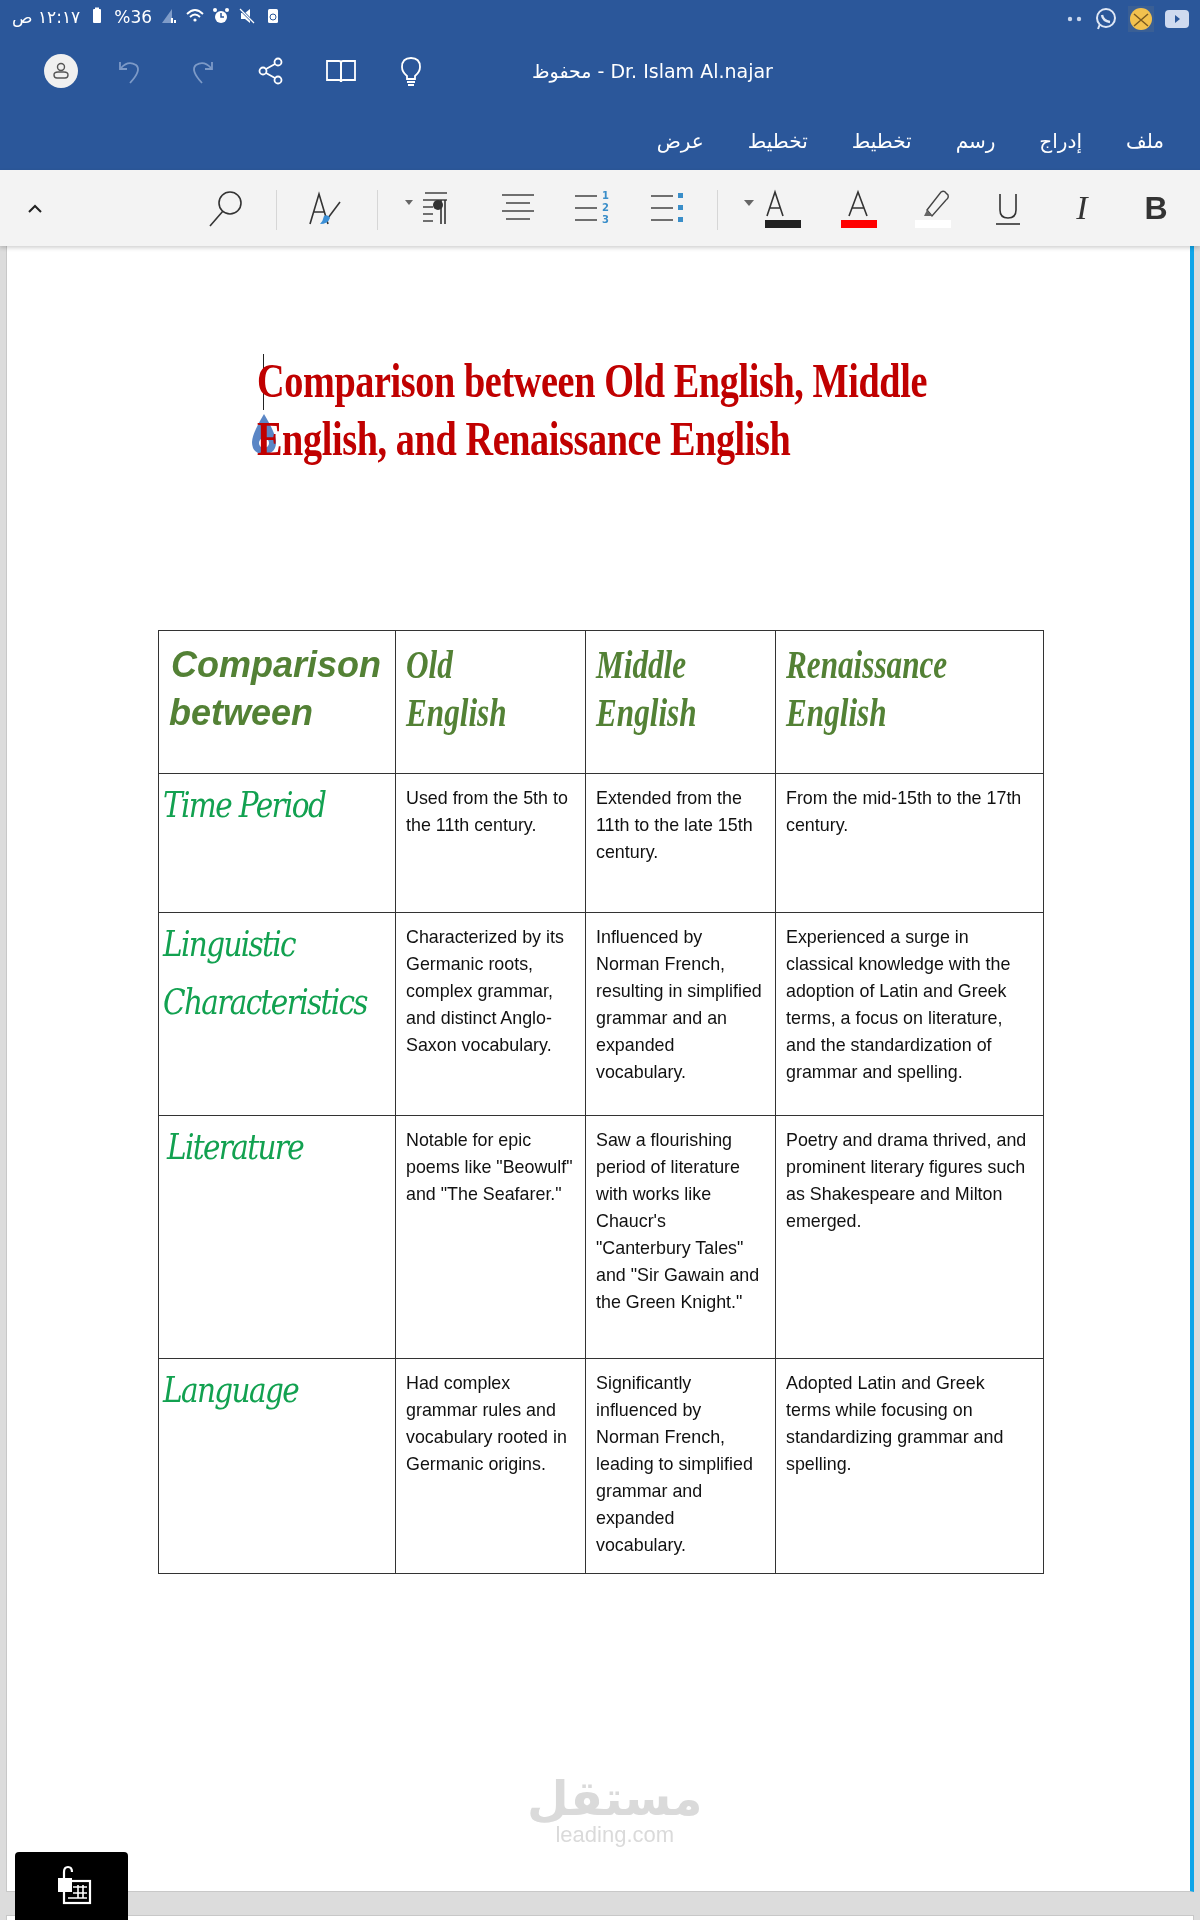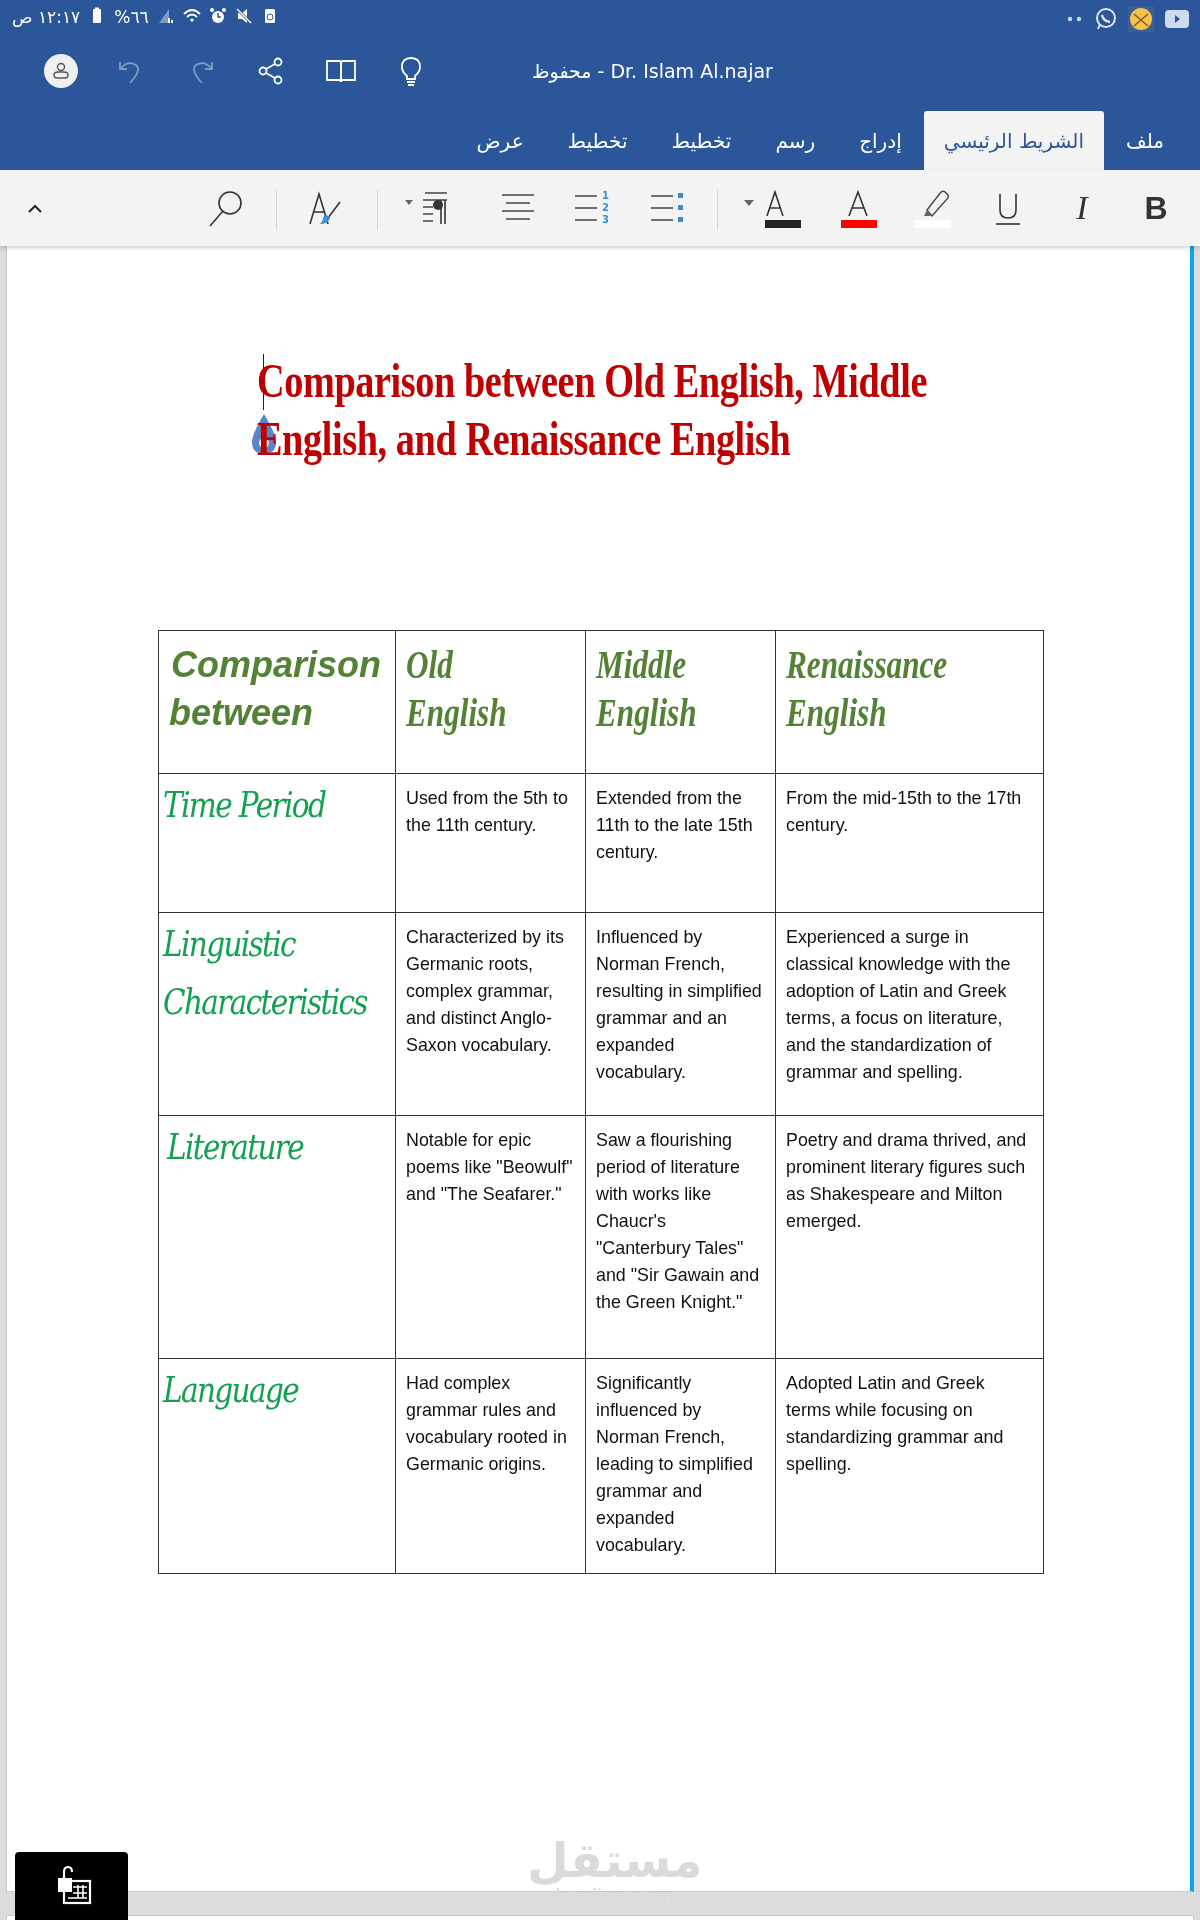--- a/index.html
+++ b/index.html
@@ -27,37 +27,37 @@
   .doc-heading span { display: block; white-space: nowrap; }
   .cursor-line { position: absolute; left: 256px; top: 108px; width: 1px; height: 56px; background: #222; }
   .drop-handle { position: absolute; left: 243px; top: 166px; width: 28px; height: 44px; }
   table.cmp { position: absolute; left: 151px; top: 384px; border-collapse: collapse; table-layout: fixed; width: 885px; }
   table.cmp td { border: 1.5px solid #333; vertical-align: top; padding: 10px 10px 6px 10px; font-family: "Liberation Sans", sans-serif; font-size: 19px; line-height: 27px; color: #111; }
   .col0 { width: 237px; } .col1 { width: 190px; } .col2 { width: 190px; } .col3 { width: 268px; }
   .hdr0 { font-family: Liberation Sans, sans-serif; font-weight: bold; font-style: italic; color: #538135; font-size: 36px; line-height: 48px; padding-left: 2px; }
   .hdr { font-family: "Liberation Serif", serif; font-weight: bold; font-style: italic; color: #538135; font-size: 40px; line-height: 48px; transform: scaleX(0.78); transform-origin: left top; display: block; white-space: pre-line; }
   .rowlbl { font-family: "DejaVu Serif", serif; font-style: italic; color: #12a150; font-size: 36px; line-height: 58px; letter-spacing: -2px; transform: scaleX(0.82); transform-origin: left top; display: block; white-space: pre-line; }
   .cell-txt { display: block; transform: scaleX(0.94); transform-origin: left top; width: 106%; }
-  .watermark { position: absolute; left: 520px; top: 1588px; text-align: center; color: #dadada; }
+  .watermark { position: absolute; left: 520px; top: 1526px; text-align: center; color: #dadada; }
   .wm-ar { font-family: "DejaVu Sans", sans-serif; font-size: 48px; font-weight: bold; line-height: 52px; }
   .wm-en { font-family: "Liberation Sans", sans-serif; font-size: 22px; line-height: 22px; }
   .kb-toggle { position: absolute; left: 15px; top: 1852px; width: 113px; height: 68px; background: #000; border-radius: 4px 4px 0 0; display: flex; align-items: center; justify-content: center; z-index: 3; }
 </style>
 </head>
 <body>
 
 <div class="topbar">
   <div class="status-bar">
     <div class="status-left">
       <span>١٢:١٧ ص</span>
       <svg class="sb-icon" viewBox="0 0 18 18">
           <rect x="5" y="2" width="8" height="14" rx="1" fill="#fff"></rect>
           <rect x="7" y="0.5" width="4" height="2" fill="#fff"></rect>
         </svg>
-      <span>%٦٦</span>
+      <span>%36</span>
       <svg class="sb-icon" viewBox="0 0 18 18">
           <path d="M2 16 L12 2 L12 16 Z" fill="#7f9cc9"></path>
           <rect x="11" y="11" width="2" height="5" fill="#fff"></rect>
           <rect x="14" y="13" width="2" height="3" fill="#fff"></rect>
         </svg>
       <svg class="sb-icon" viewBox="0 0 18 18">
           <path d="M1 7 Q9 -1 17 7" stroke="#fff" stroke-width="1.8" fill="none"></path>
           <path d="M4 10 Q9 5 14 10" stroke="#fff" stroke-width="1.8" fill="none"></path>
           <circle cx="9" cy="13" r="1.6" fill="#fff"></circle>
         </svg>
@@ -138,21 +138,20 @@
             <path d="M13 3 Q22 3 22 12 Q22 17 17 21 V24 H9 V21 Q4 17 4 12 Q4 3 13 3 Z" stroke="#fff" stroke-width="1.8" fill="none"></path>
             <path d="M9 27 H17 M10 30 H16" stroke="#fff" stroke-width="1.8"></path>
           </svg>
       </div>
     </div>
     <div class="doc-title">محفوظ - Dr. Islam Al.najar</div>
   </div>
 
   <div class="tabs">
     <div class="tab">ملف</div>
-    <div class="tab active">الشريط الرئيسي</div>
     <div class="tab">إدراج</div>
     <div class="tab">رسم</div>
     <div class="tab">تخطيط</div>
     <div class="tab">تخطيط</div>
     <div class="tab">عرض</div>
   </div>
 </div>
 
 <div class="ribbon">
   <div class="rb" style="left:18px;width:34px;">

